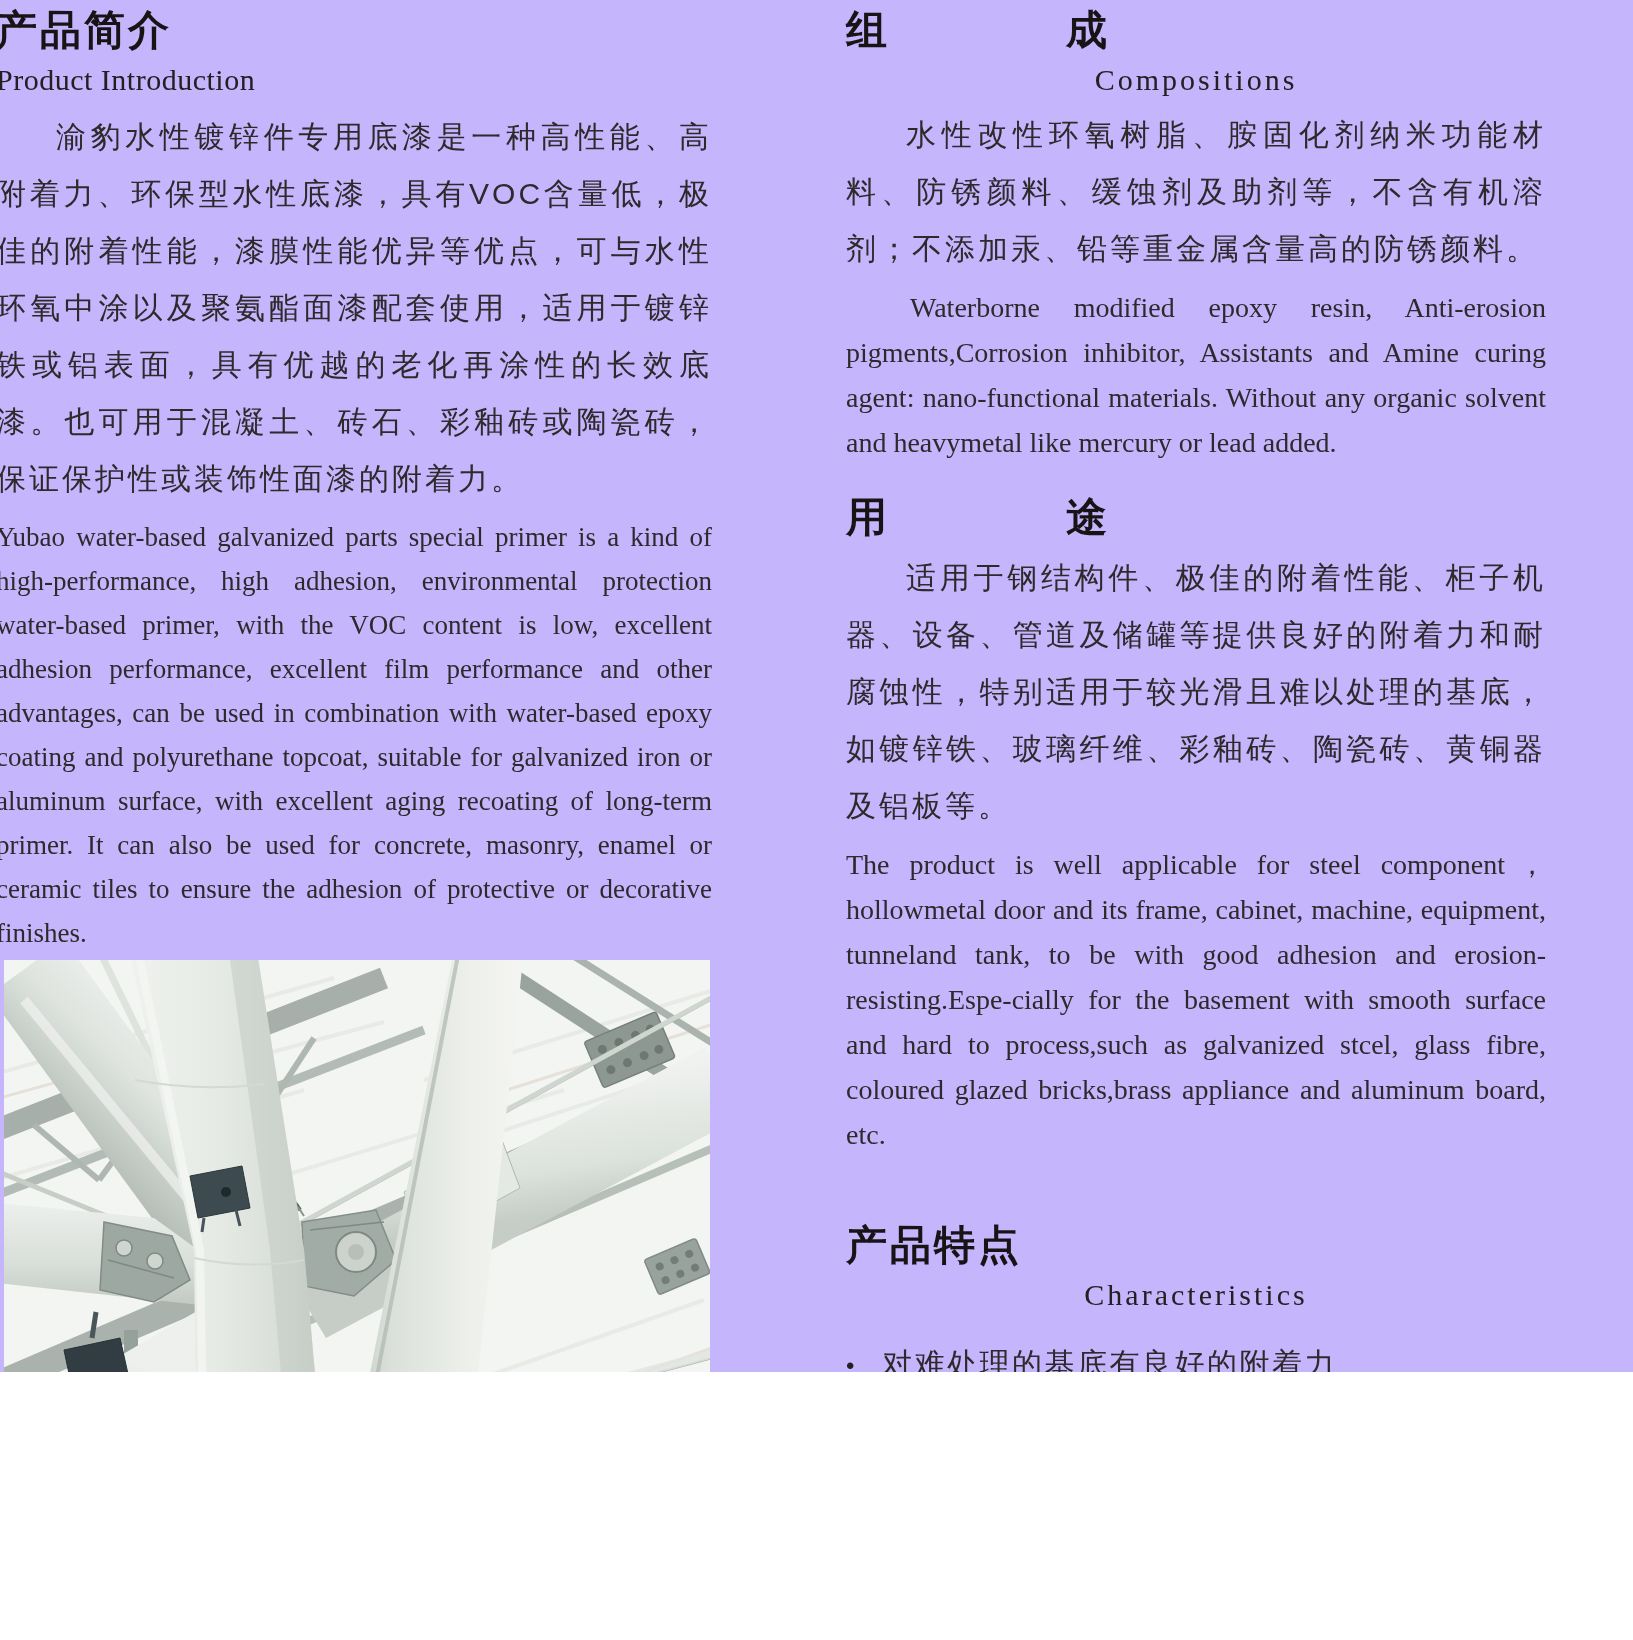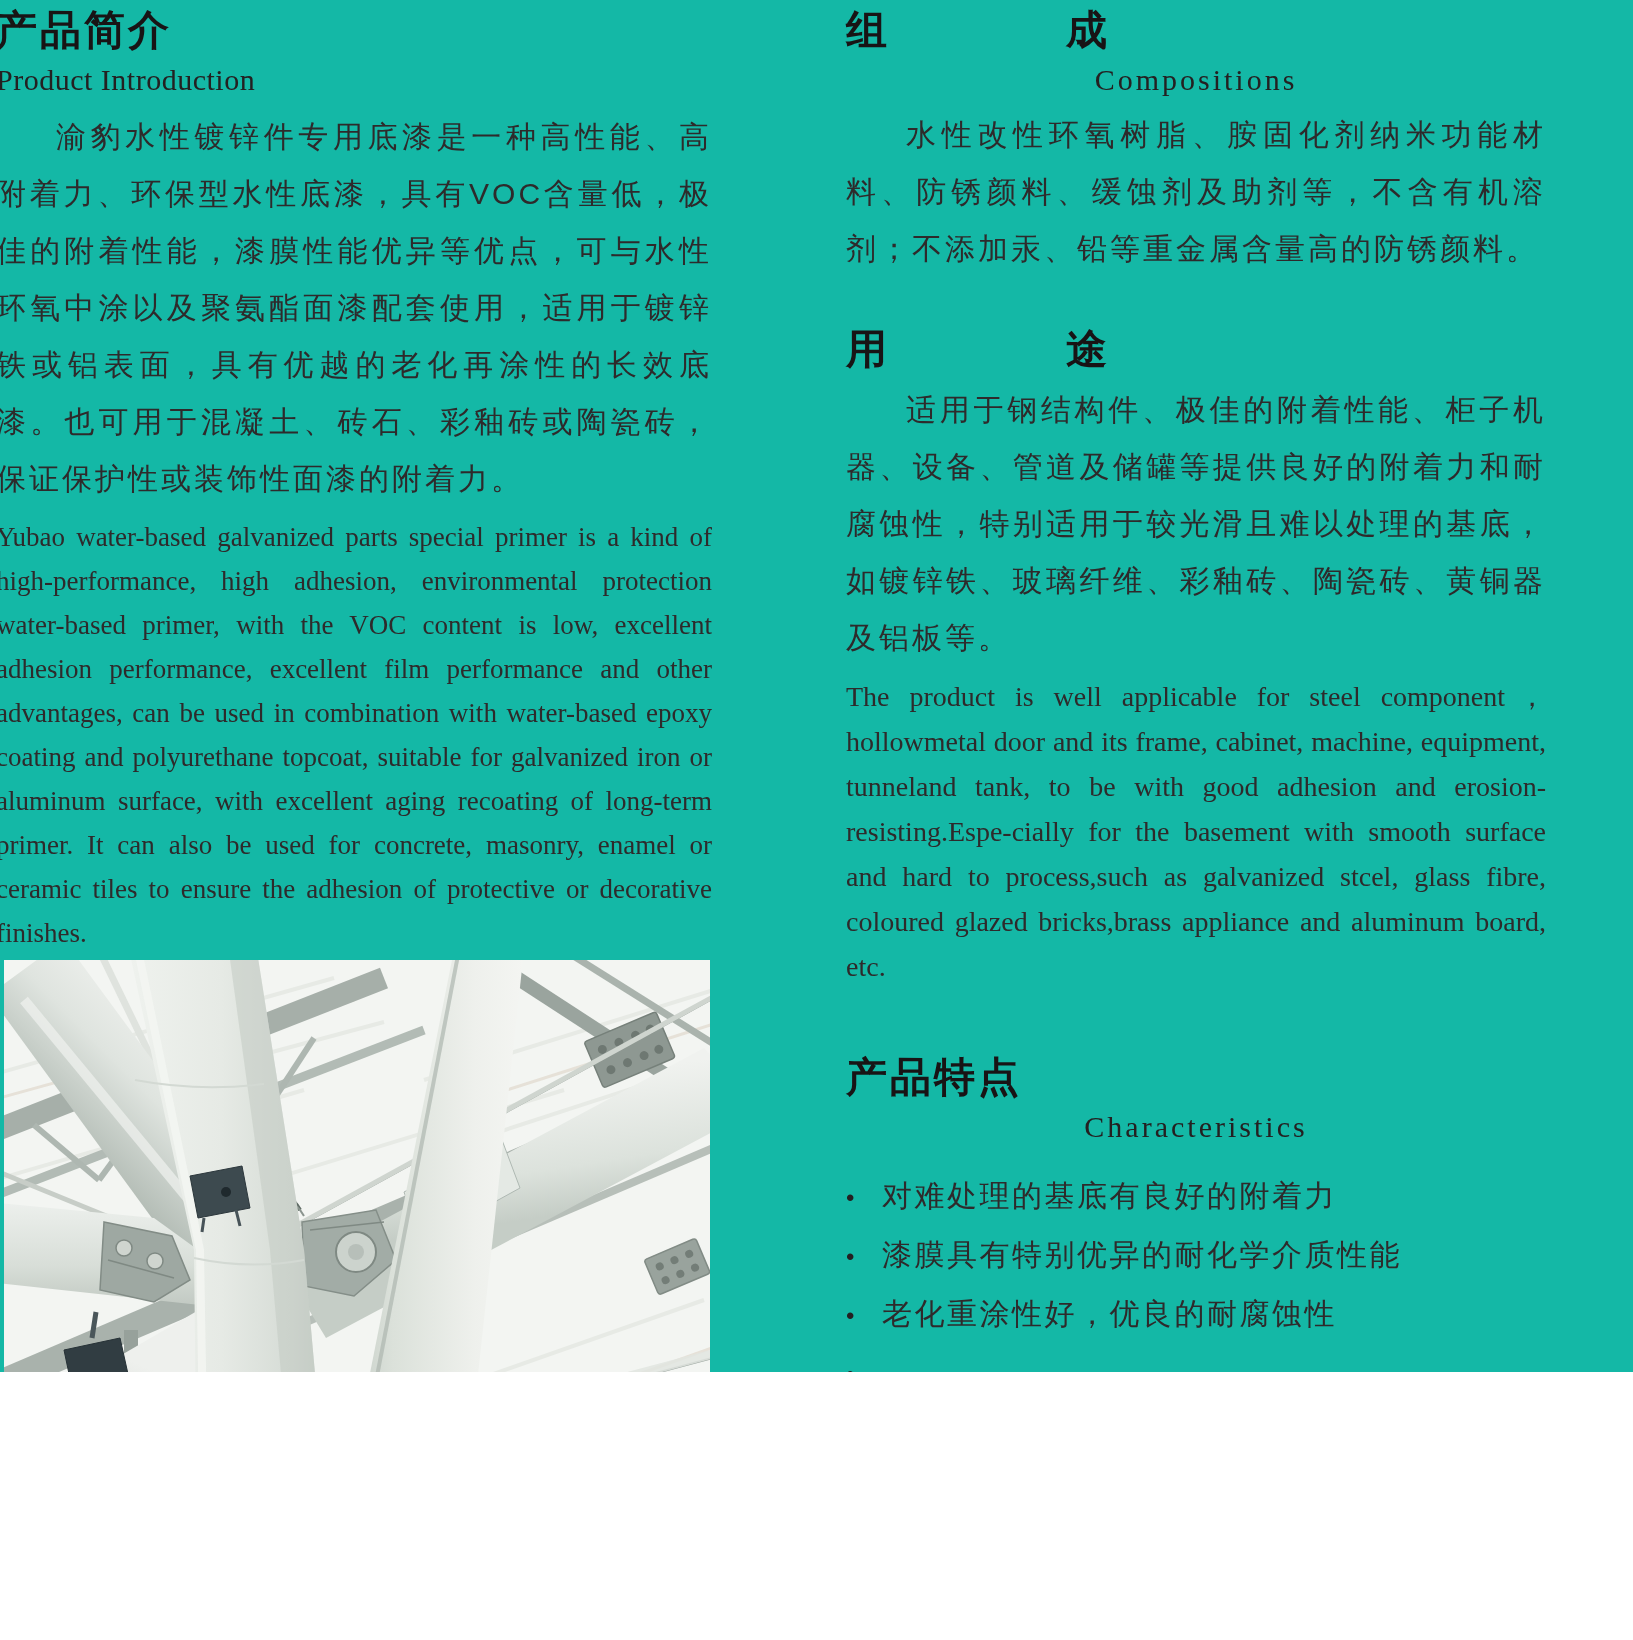--- a/index.html
+++ b/index.html
@@ -1,20 +1,20 @@
 <!DOCTYPE html>
 <html><head>
 <meta charset="utf-8">
 <style>
   * { margin:0; padding:0; box-sizing:border-box; }
   html,body { background:#ffffff; }
   .page {
     position:relative;
     width:1633px; height:1372px;
-    background:#14b8a6;
+    background:#c4b5fd;
     overflow:hidden;
     color:#2b2627;
     font-family:"Liberation Sans", sans-serif;
   }
   
   .col-left  { position:absolute; left:-4px; top:0; width:716px; }
   .col-right { position:absolute; left:846px; top:0; width:700px; }
 
   
   .zh-heading {
@@ -58,21 +58,21 @@
   
   .col-left  .zh-heading { margin-top:6px; }
   .col-left  .en-sub     { margin-top:8px; }
   .col-left  .zh-body    { margin-top:10px; }
   .col-left  .en-body    { margin-top:8px; }
 
   .section .zh-heading { margin-top:6px; }
   .section .en-sub     { margin-top:8px; }
   .section .zh-body    { margin-top:8px; }
   .section .en-body    { margin-top:8px; }
-  .section.apps  { margin-top:48px; }
+  .section.apps  { margin-top:28px; }
   .section.chars { margin-top:64px; }
 
   
   .bullets { list-style:none; margin-top:22px; }
   .bullets li {
     line-height:57px;
     white-space:nowrap;
     font-size:30px;
     letter-spacing:2.5px;
     font-family:"Liberation Sans", sans-serif;
@@ -275,20 +275,21 @@
       <path d="M 460 578 L 716 502" stroke="#e2e6e1" stroke-width="9" opacity="0.85"></path>
     </svg>
   </div>
 
   <div class="col-right">
 
     <div class="section comp">
       <h1 class="zh-heading">组　　　　成</h1>
       <h2 class="en-sub spread">Compositions</h2>
       <p class="zh-body indent">水性改性环氧树脂、胺固化剂纳米功能材料、防锈颜料、缓蚀剂及助剂等，不含有机溶剂；不添加汞、铅等重金属含量高的防锈颜料。</p>
+      <p class="en-body first-indent">Waterborne modified epoxy resin, Anti-erosion pigments,Corrosion inhibitor, Assistants and Amine curing agent: nano-functional materials. Without any organic solvent and heavymetal like mercury or lead added.</p>
     </div>
 
     <div class="section apps">
       <h1 class="zh-heading">用　　　　途</h1>
       <p class="zh-body indent">适用于钢结构件、极佳的附着性能、柜子机器、设备、管道及储罐等提供良好的附着力和耐腐蚀性，特别适用于较光滑且难以处理的基底，如镀锌铁、玻璃纤维、彩釉砖、陶瓷砖、黄铜器及铝板等。</p>
       <p class="en-body">The product is well applicable for steel component， hollowmetal door and its frame, cabinet, machine, equipment, tunneland tank, to be with good adhesion and erosion-resisting.Espe-cially for the basement with smooth surface and hard to process,such as galvanized stcel, glass fibre, coloured glazed bricks,brass appliance and aluminum board, etc.</p>
     </div>
 
     <div class="section chars">
       <h1 class="zh-heading">产品特点</h1>

